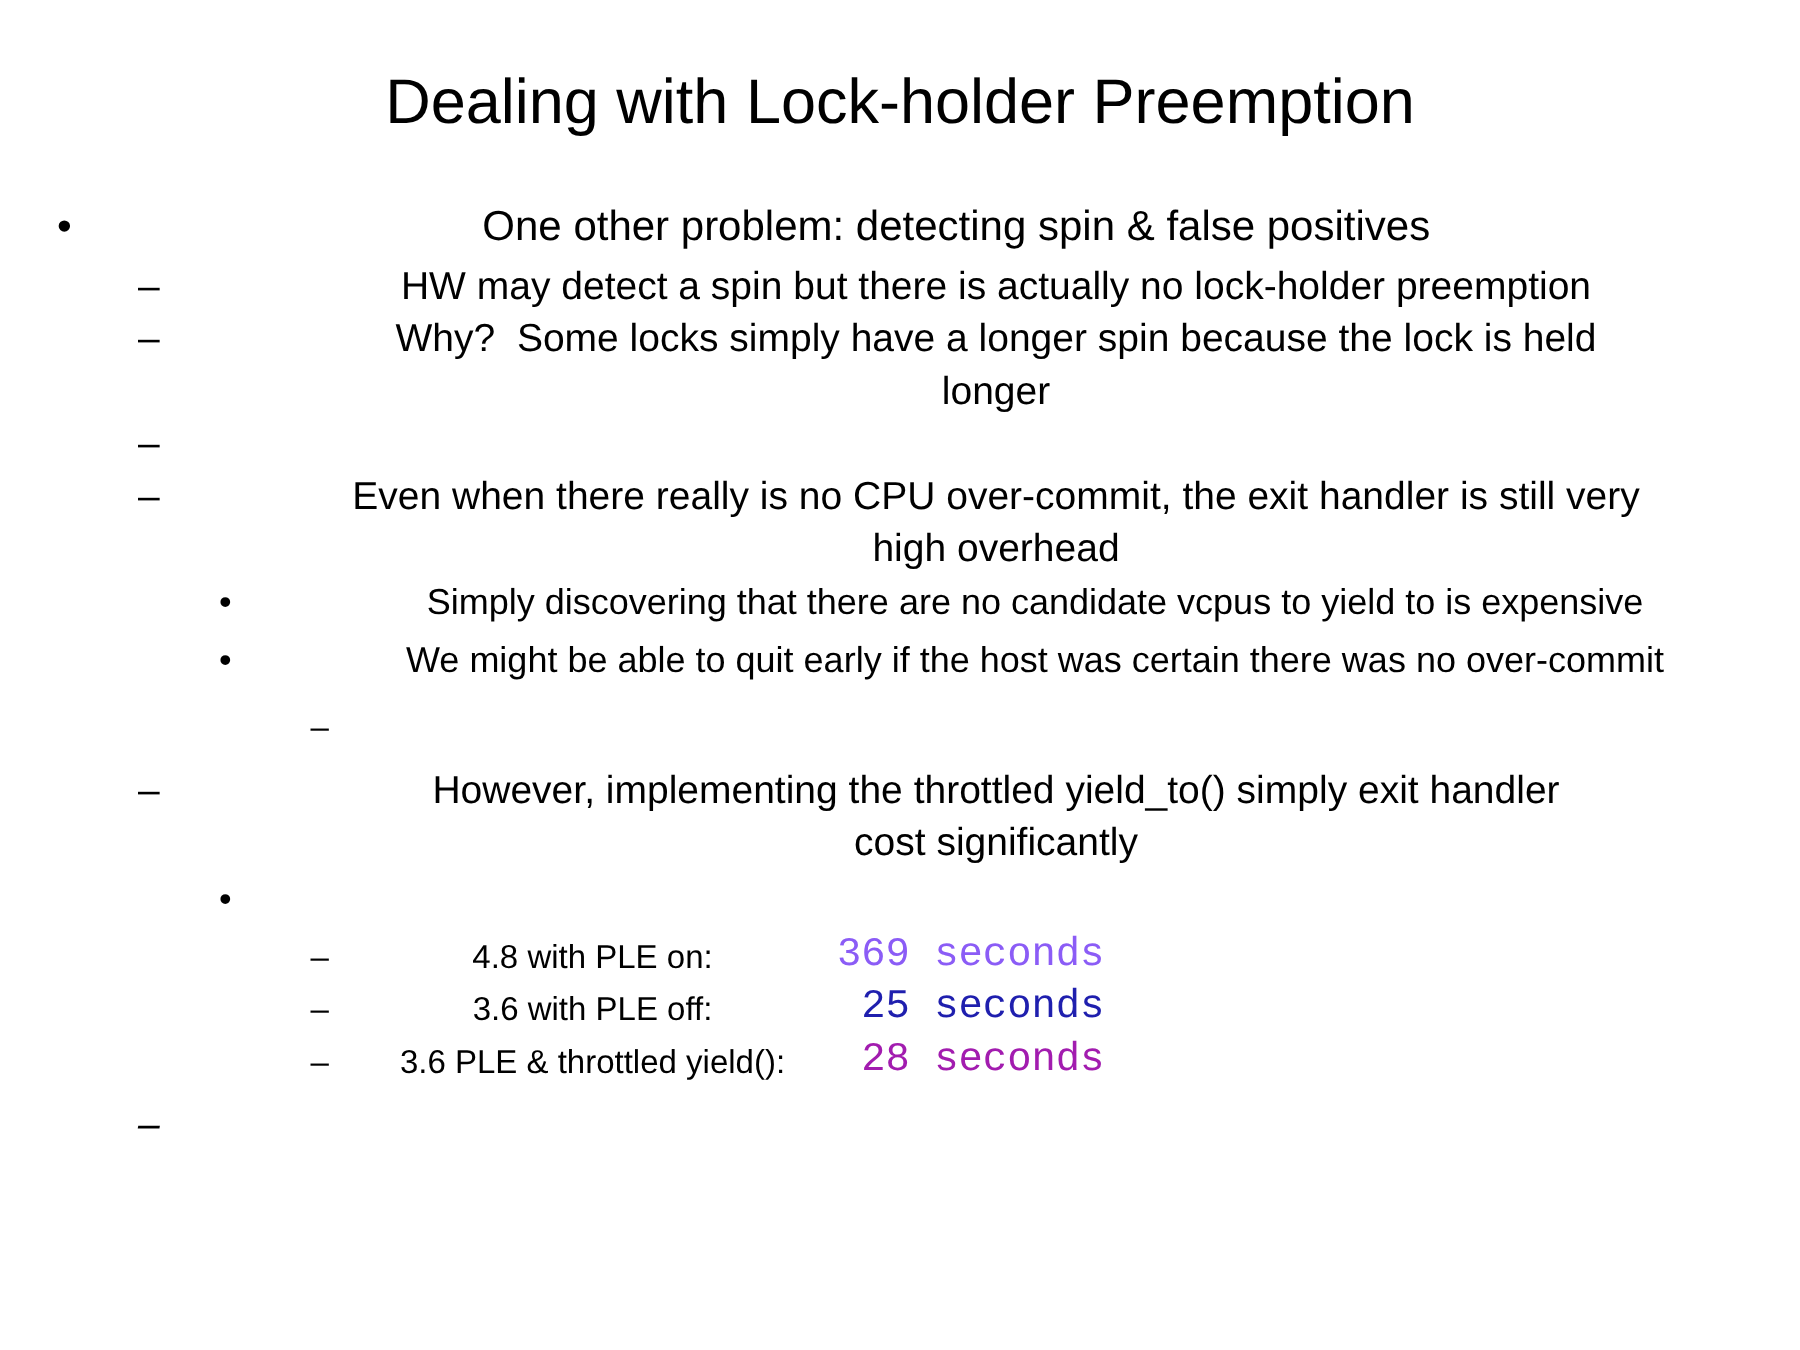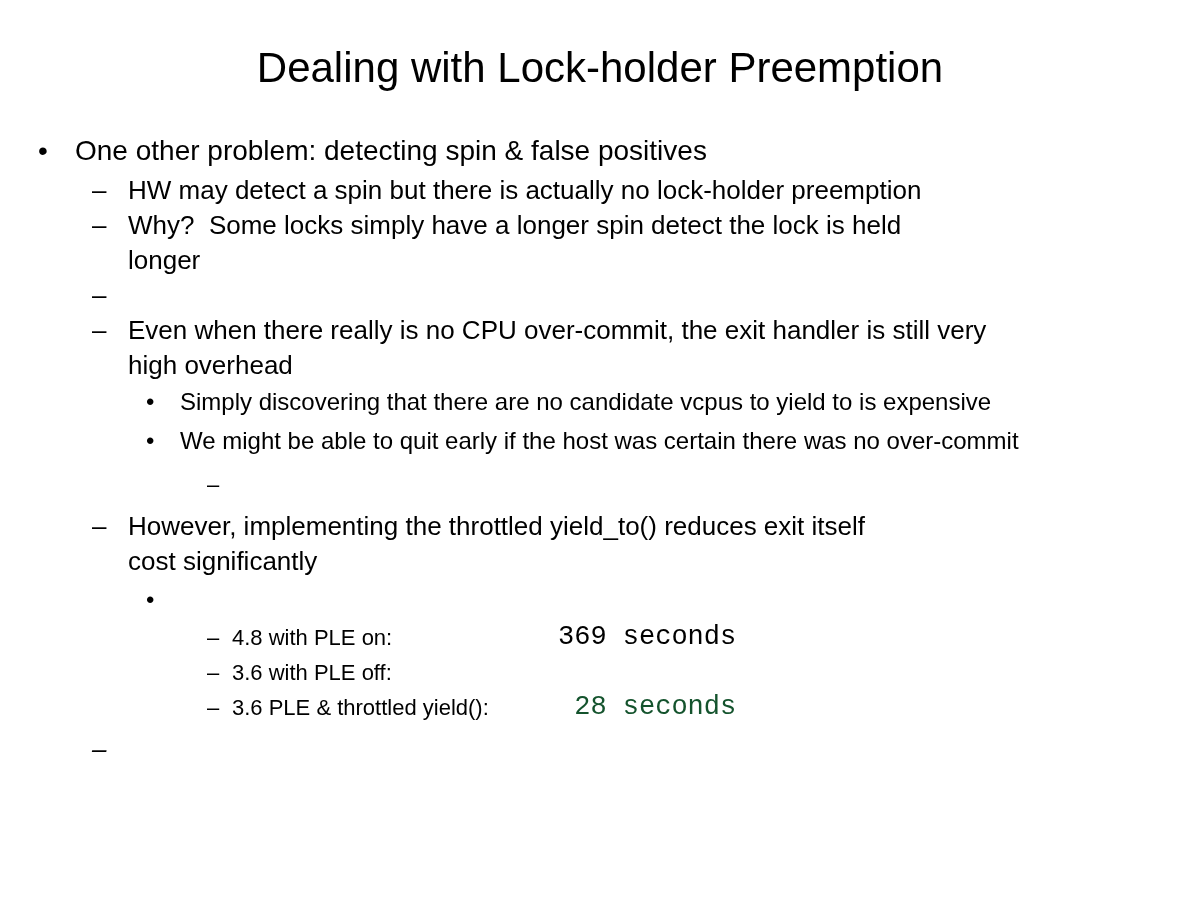--- a/index.html
+++ b/index.html
@@ -38,20 +38,21 @@
     display: flex;
     align-items: flex-start;
   }
   .marker {
     flex: 0 0 auto;
     white-space: pre;
   }
   .txt {
     white-space: pre-wrap;
     flex: 1 1 auto;
+    text-align: center;
   }
   
   .lv1 { padding-left: 38px; font-size: 28px; line-height: 35px; }
   .lv1 .marker { width: 37px; }
   
   .lv2 { padding-left: 92px; font-size: 26px; line-height: 35px; }
   .lv2 .marker { width: 36px; }
   
   .lv3 { padding-left: 146px; font-size: 24px; line-height: 31px; }
   .lv3 .marker { width: 34px; }
@@ -98,21 +99,21 @@
       <span class="txt">One other problem: detecting spin &amp; false positives</span>
     </div>
 
     <div class="row lv2 mt5">
       <span class="marker">–</span>
       <span class="txt">HW may detect a spin but there is actually no lock-holder preemption</span>
     </div>
 
     <div class="row lv2 mt0">
       <span class="marker">–</span>
-      <span class="txt">Why?  Some locks simply have a longer spin detect the lock is held
+      <span class="txt">Why?  Some locks simply have a longer spin because the lock is held
 longer</span>
     </div>
 
     <div class="row lv2 mt0">
       <span class="marker">–</span>
     </div>
 
     <div class="row lv2 mt0">
       <span class="marker">–</span>
       <span class="txt">Even when there really is no CPU over-commit, the exit handler is still very
@@ -128,43 +129,44 @@
       <span class="marker">•</span>
       <span class="txt">We might be able to quit early if the host was certain there was no over-commit</span>
     </div>
 
     <div class="row lv4 mt13">
       <span class="marker">–</span>
     </div>
 
     <div class="row lv2 mt9">
       <span class="marker">–</span>
-      <span class="txt">However, implementing the throttled yield_to() reduces exit itself
+      <span class="txt">However, implementing the throttled yield_to() simply exit handler
 cost significantly</span>
     </div>
 
     <div class="row lv3 mt5">
       <span class="marker">•</span>
     </div>
 
     <div class="row lv4 timing mt5">
       <span class="marker">–</span>
       <span class="txt tlabel">4.8 with PLE on:</span>
-      <span class="tvalue" style="color: #000000;">369 seconds</span>
+      <span class="tvalue" style="color: #8b5cf6;">369 seconds</span>
     </div>
 
     <div class="row lv4 timing mt0">
       <span class="marker">–</span>
       <span class="txt tlabel">3.6 with PLE off:</span>
+      <span class="tvalue" style="color: rgb(31, 31, 174);"> 25 seconds</span>
     </div>
 
     <div class="row lv4 timing mt0">
       <span class="marker">–</span>
       <span class="txt tlabel">3.6 PLE &amp; throttled yield():</span>
-      <span class="tvalue" style="color: #14532d;"> 28 seconds</span>
+      <span class="tvalue" style="color: #a21caf;"> 28 seconds</span>
     </div>
 
     <div class="row lv2 italic mt7">
       <span class="marker">–</span>
     </div>
 
   </div>
 </div>
 
 </body></html>

